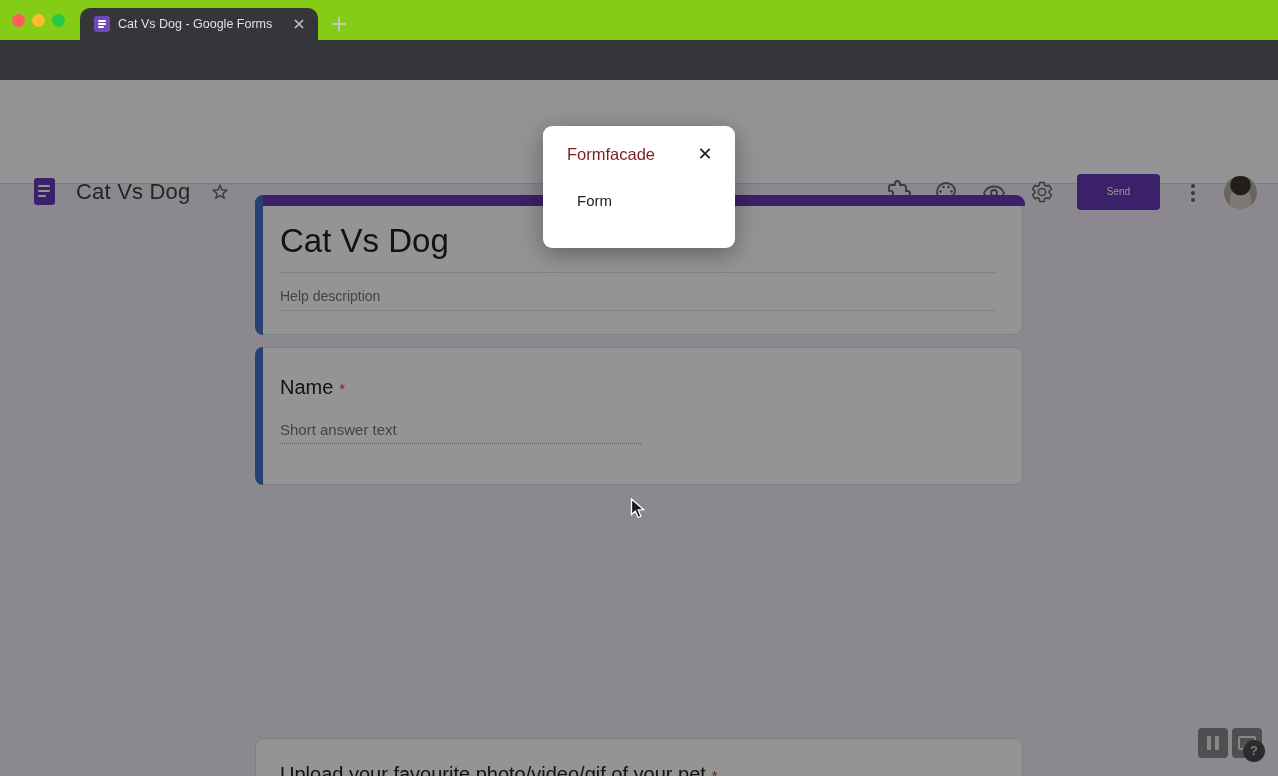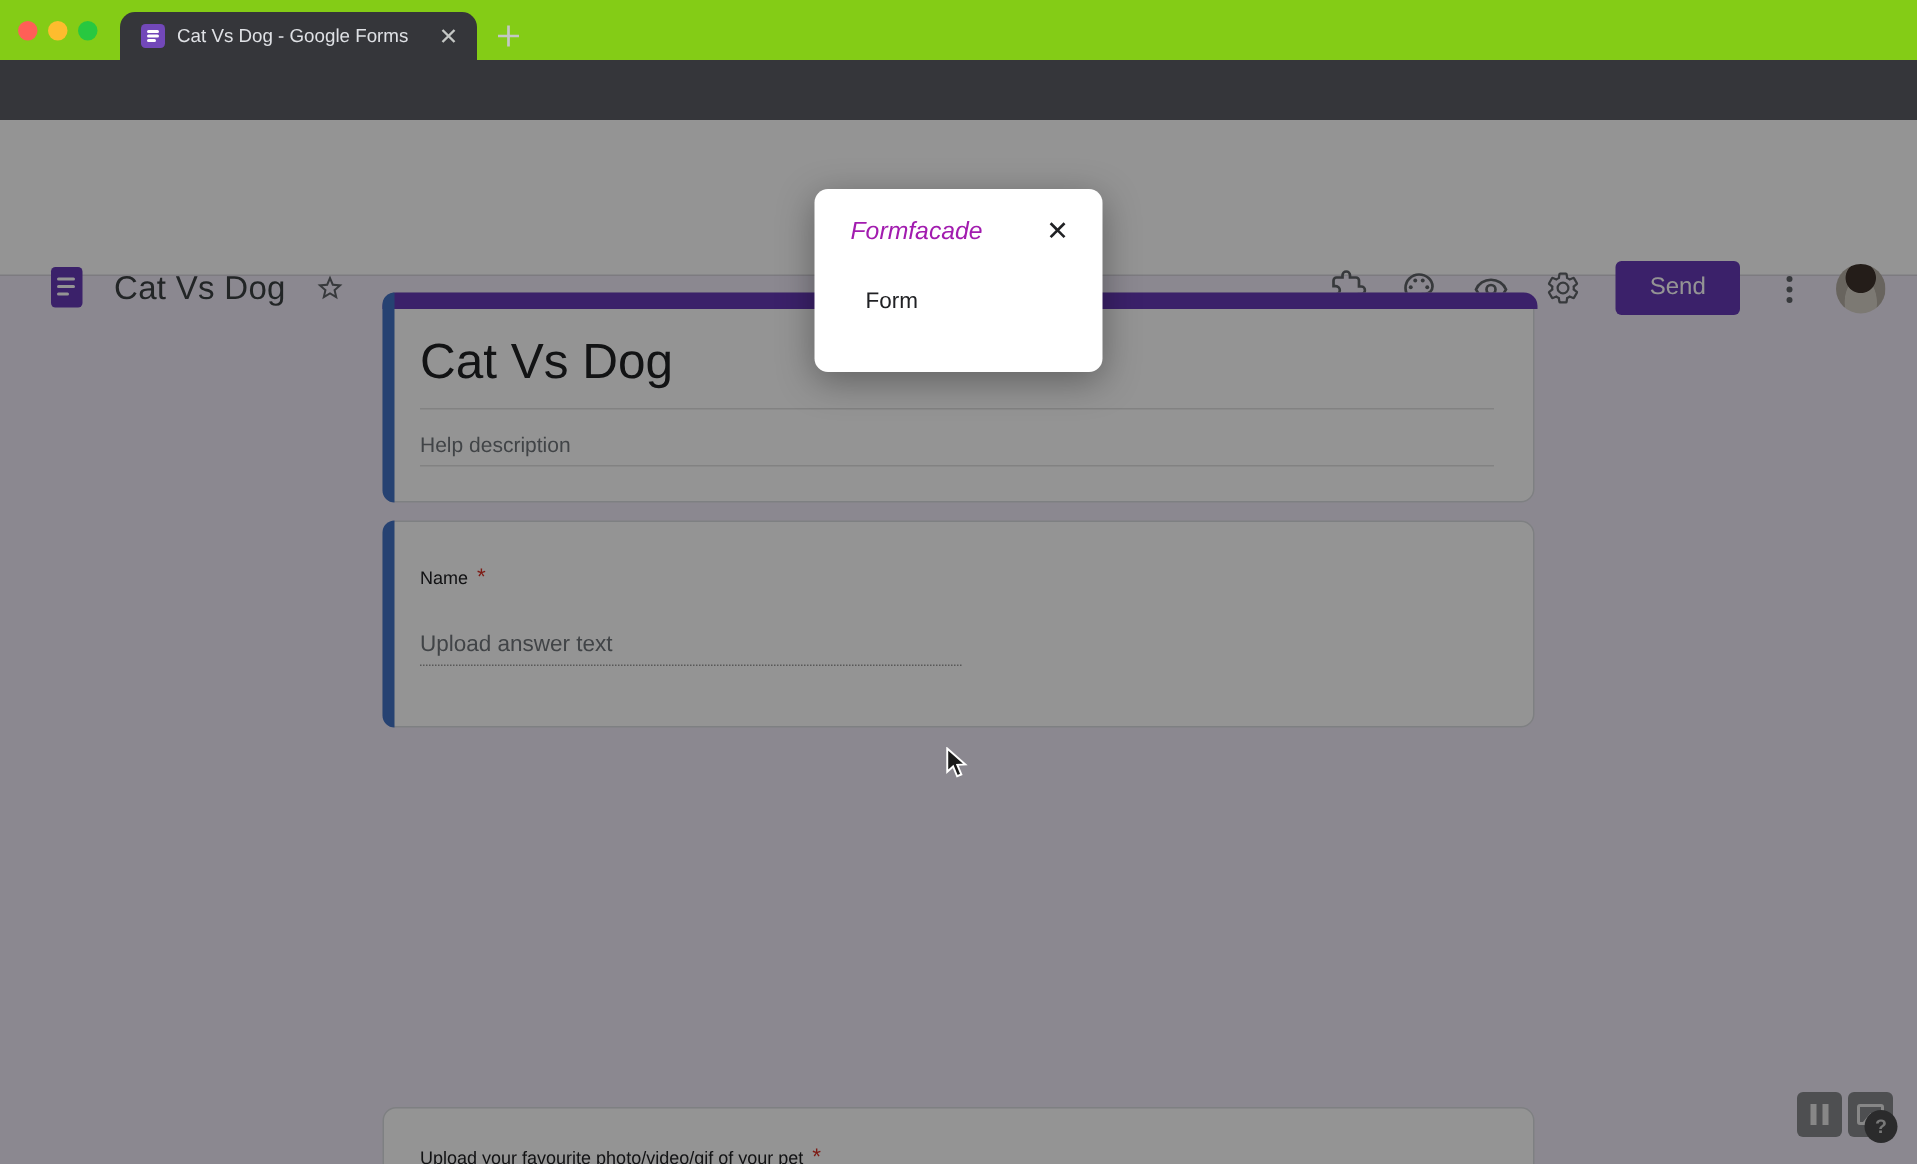--- a/index.html
+++ b/index.html
@@ -24,38 +24,38 @@
   .avatar { border-radius:50%; background:
       radial-gradient(circle at 50% 28%, #3e332b 0 34%, rgba(62,51,43,0) 36%),
       radial-gradient(ellipse at 50% 78%, #d6d0c6 0 45%, rgba(214,208,198,0) 47%),
       radial-gradient(circle at 50% 50%, #b4ada3 0 100%); }
   .kebab b { display:block; width:4px; height:4px; border-radius:50%; background:#c4c7c5; margin:3px auto; }
 
   
   .appbar { position:absolute; left:0; top:80px; width:1278px; height:104px; background:#ffffff; border-bottom:1px solid #d8d5dd; }
   .docicon { position:absolute; left:34px; top:98px; width:21px; height:27px; background:#673ab7; border-radius:3px; }
   .appbar-title { position:absolute; left:76px; top:99px; font-size:22px; color:#3c4043; letter-spacing:.2px; }
-  .send-btn { position:absolute; left:1077px; top:94px; width:83px; height:36px; background:#673ab7; border-radius:4px; color:#fff; font-size:16px; text-align:center; line-height:36px; }
+  .send-btn { position:absolute; left:1077px; top:94px; width:83px; height:36px; background:#673ab7; border-radius:4px; color:#fff; font-size:10px; text-align:center; line-height:36px; }
   .tab-underline { position:absolute; left:533px; top:179px; width:211px; height:5px; background:#673ab7; border-radius:3px; }
 
   
   .card { position:absolute; left:255px; width:768px; background:#fff; border:1px solid #dadce0; border-radius:9px; }
   .band { position:absolute; left:-1px; top:-1px; width:770px; height:11px; background:#673ab7; border-radius:9px 9px 0 0; }
   .leftbar { position:absolute; left:-1px; top:-1px; width:8px; height:calc(100% + 2px); background:#4272c4; border-radius:9px 0 0 9px; }
-  .qlabel { font-size:12px; color:#202124; font-weight:500; }
+  .qlabel { font-size:20px; color:#202124; font-weight:500; }
   .req { color:#d93025; padding-left:6px; font-size:15px; }
   .placeholder { color:#70757a; }
   .radio { position:absolute; left:24px; width:20px; height:20px; border:2px solid #80868b; border-radius:50%; }
   .optlabel { position:absolute; left:55px; font-size:14px; color:#202124; }
   .hr { position:absolute; left:24px; right:26px; height:1px; background:#e0e0e0; }
 
   
   .overlay { position:absolute; left:0; top:80px; width:1278px; height:696px; background:rgba(0,0,0,0.42); z-index:40; }
   .modal { position:absolute; left:543px; top:126px; width:192px; height:122px; background:#fff; border-radius:9px; box-shadow:0 6px 24px rgba(0,0,0,.35); z-index:50; }
-  .modal-title { position:absolute; left:24px; top:19px; font-size:16.5px; font-weight:500; color:#a21caf;font-style:italic; }
+  .modal-title { position:absolute; left:24px; top:19px; font-size:16.5px; font-weight:500; color:#7f1d1d; }
   .modal-close { position:absolute; left:152px; top:18px; width:20px; height:20px; font-size:18px; color:#202124; line-height:20px; text-align:center; }
   .modal-item { position:absolute; left:34px; top:66px; font-size:15px; color:#202124; }
   .floatsq { position:absolute; top:728px; width:30px; height:30px; background:#87898c; border-radius:4px; }
   .helpcircle { position:absolute; left:1243px; top:740px; width:22px; height:22px; border-radius:50%; background:#4a4b4d; color:#cfcfcf; font-size:13px; font-weight:bold; text-align:center; line-height:22px; }
   .cursor { position:absolute; left:630px; top:498px; z-index:60; }
   svg { display:block; }
 </style>
 </head>
 <body>
 
@@ -185,21 +185,21 @@
     <div class="hr" style="top:76px"></div>
     <div class="abs placeholder" style="left:24px;top:92px;font-size:14px">Help description</div>
     <div class="hr" style="top:114px"></div>
   </div>
 
   <div class="card" style="top:347px;height:138px">
     <div class="leftbar"></div>
     <div class="abs" style="left:24px;top:28px">
       <span class="qlabel">Name</span><span class="req">*</span>
     </div>
-    <div class="abs placeholder" style="left:24px;top:73px;font-size:15px">Upload answer text</div>
+    <div class="abs placeholder" style="left:24px;top:73px;font-size:15px">Short answer text</div>
     <div class="abs" style="left:24px;top:95px;width:361px;border-bottom:1px dotted #9a9a9a"></div>
   </div>
 
 
   <div class="card" style="top:738px;height:80px">
     <div class="abs" style="left:24px;top:24px">
       <span class="qlabel" style="font-weight:400">Upload your favourite photo/video/gif of your pet</span><span class="req">*</span>
     </div>
   </div>
 

